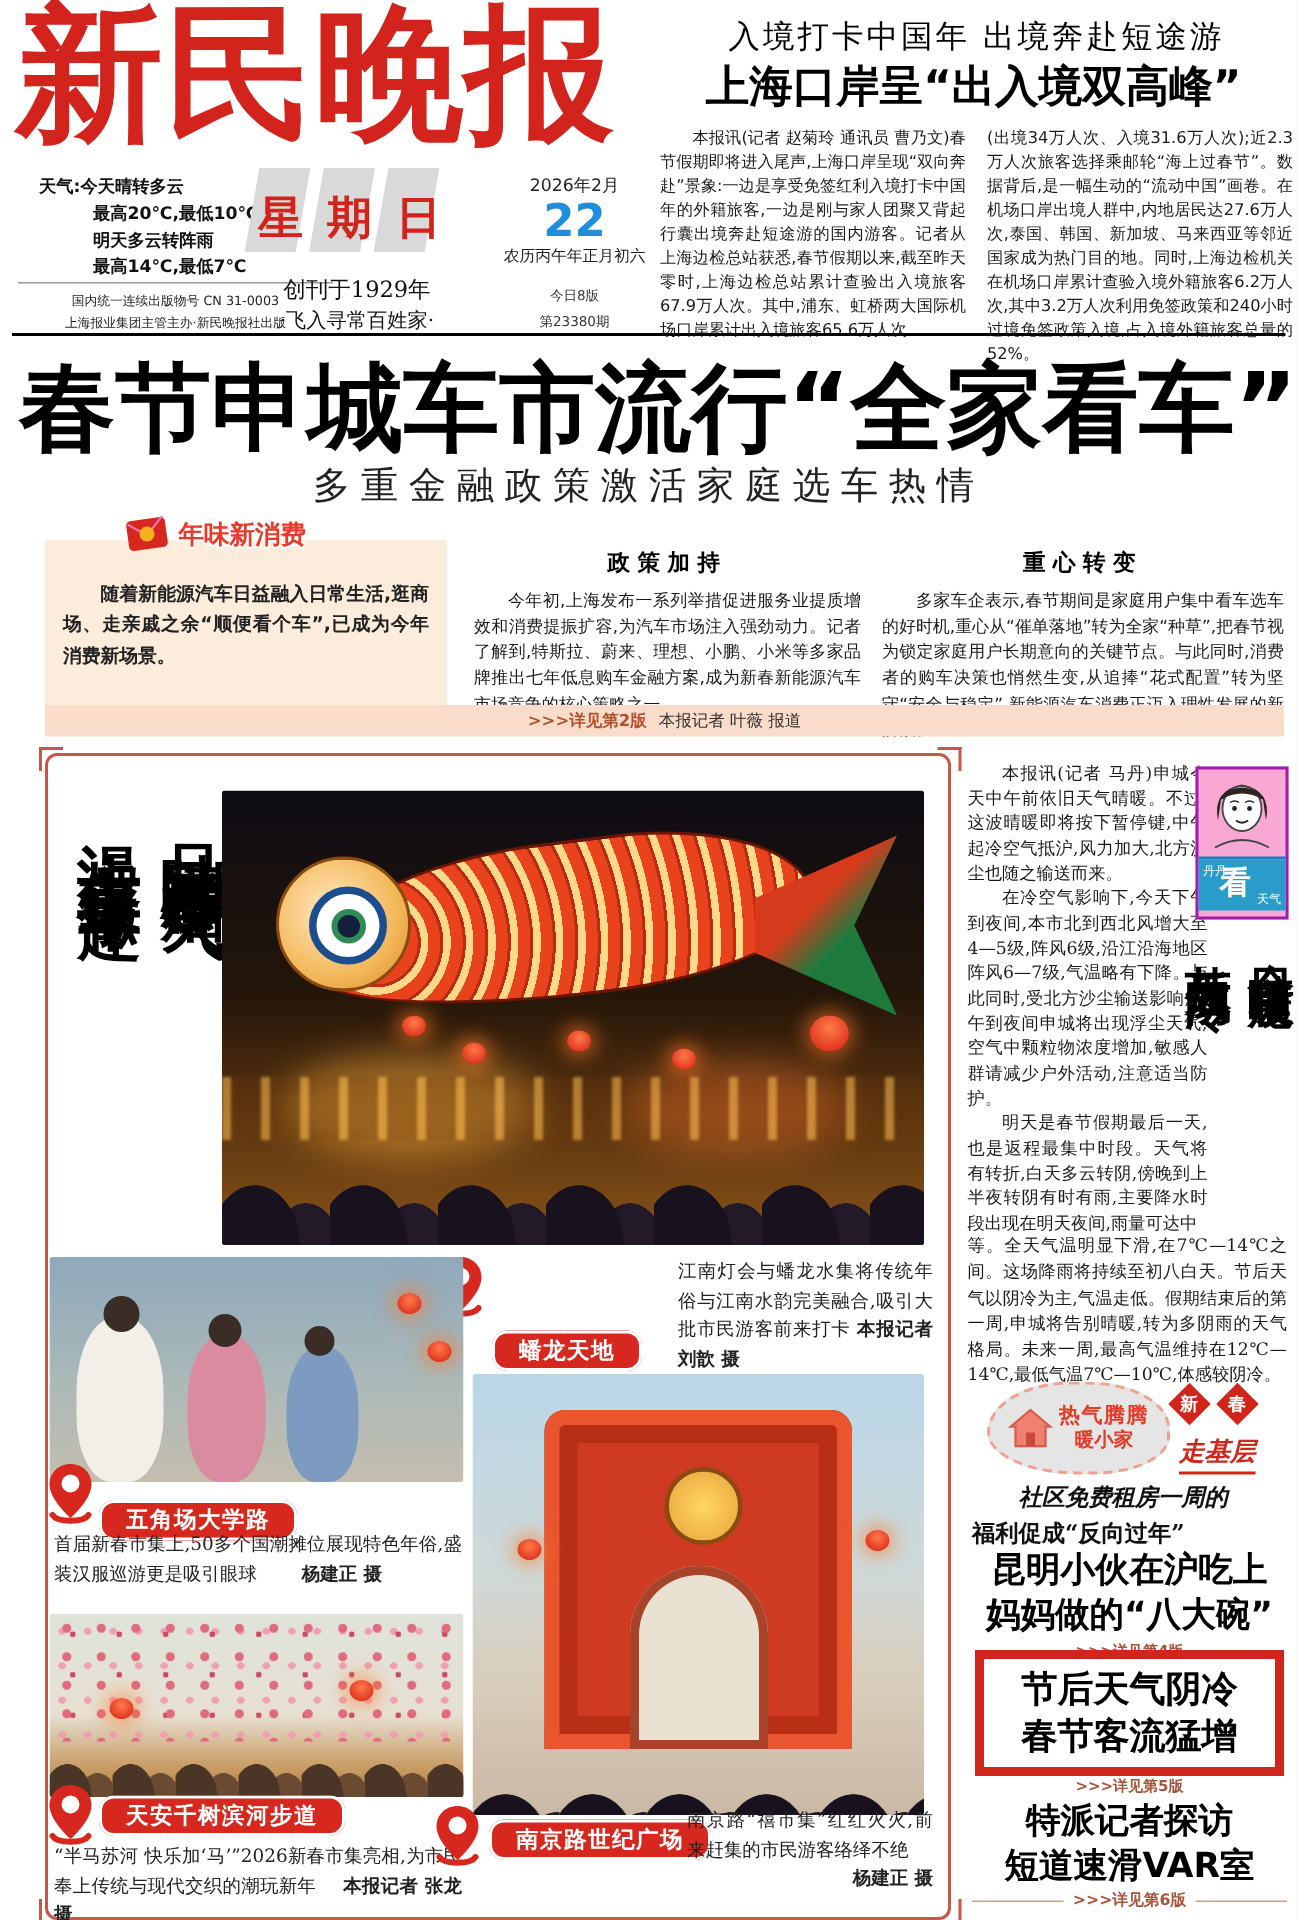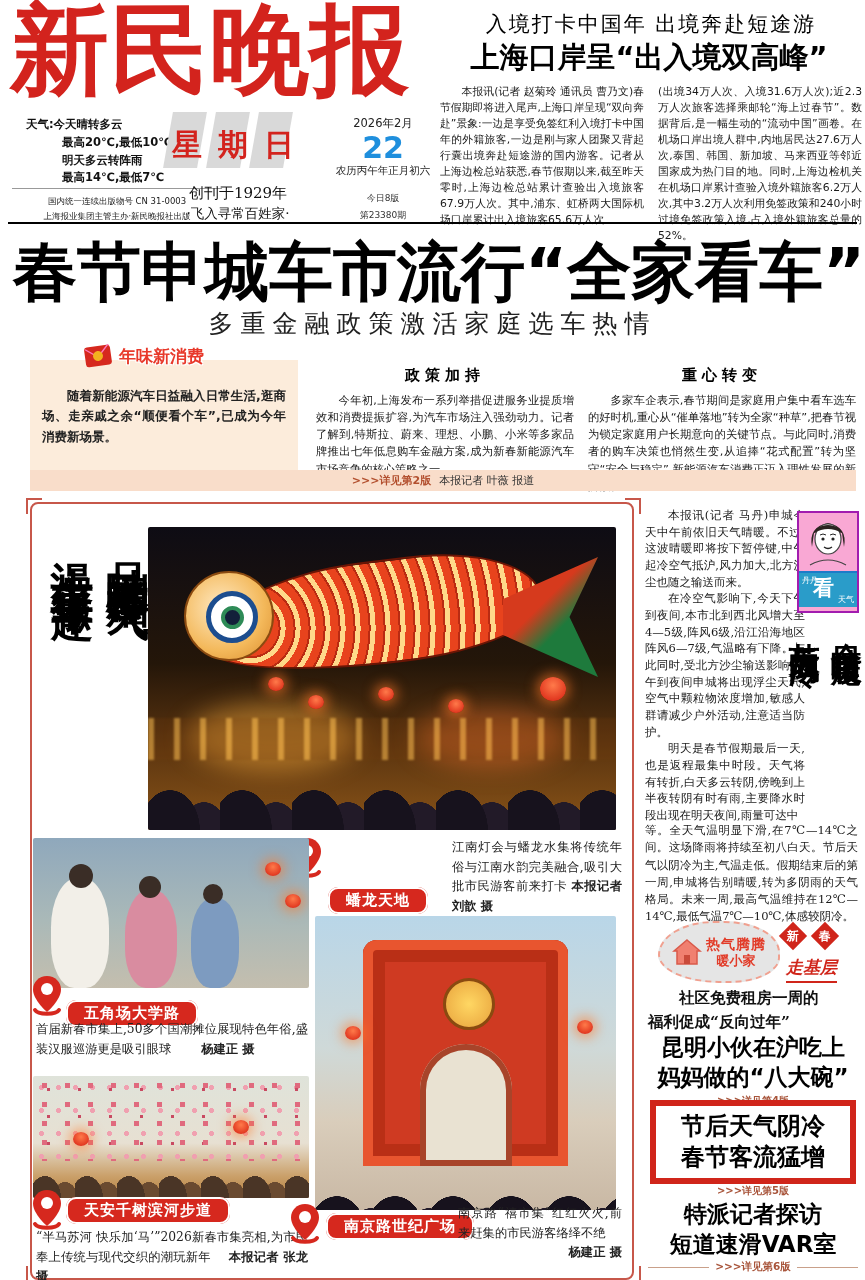--- a/index.html
+++ b/index.html
@@ -140,21 +140,21 @@
   #comm-badge .txt{color:#e23b28;font-weight:900;line-height:1.2;text-align:center;}
   #comm-badge .t1{font-size:14px;letter-spacing:1px;} #comm-badge .t2{font-size:13px;}
   #comm-stamps{left:783px;top:926px;display:flex;gap:12px;}
   .stamp{width:20px;height:20px;background:#d0251a;transform:rotate(45deg);
     display:flex;align-items:center;justify-content:center;}
   .stamp span{transform:rotate(-45deg);color:#fff;font-size:12px;font-weight:700;}
   #comm-stamp-sub{left:786px;top:956px;font-family:"DejaVu Serif",serif;font-style:italic;font-weight:700;
     font-size:17px;color:#d0251a;border-bottom:2px solid #d0251a;padding-bottom:2px;}
   #comm-kicker{left:648px;top:986px;width:210px;font-family:"DejaVu Serif",serif;font-size:15.5px;
     font-weight:600;line-height:1.55;color:#111;}
-  #comm-kicker .ind{text-indent:2em;}
+  #comm-kicker .ind{text-indent:2em;font-style:italic;}
   #comm-headline{left:646px;top:1032px;width:214px;text-align:center;font-size:23px;font-weight:900;
     line-height:1.32;color:#000;white-space:nowrap;}
   .see-more{position:absolute;text-align:center;font-size:10px;color:#a8543a;font-weight:700;}
   #comm-more{left:648px;top:1094px;width:210px;}
   #boxed{left:650px;top:1100px;width:194px;border:6px solid #d0251a;background:#fff;text-align:center;
     font-size:24px;font-weight:900;line-height:1.3;padding:5px 0;color:#000;white-space:nowrap;}
   #boxed-more{left:648px;top:1184px;width:210px;}
   #sports{left:646px;top:1200px;width:214px;text-align:center;font-size:23px;font-weight:900;
     line-height:1.3;color:#000;white-space:nowrap;}
   #final-more{left:648px;top:1260px;width:210px;display:flex;align-items:center;gap:6px;}

